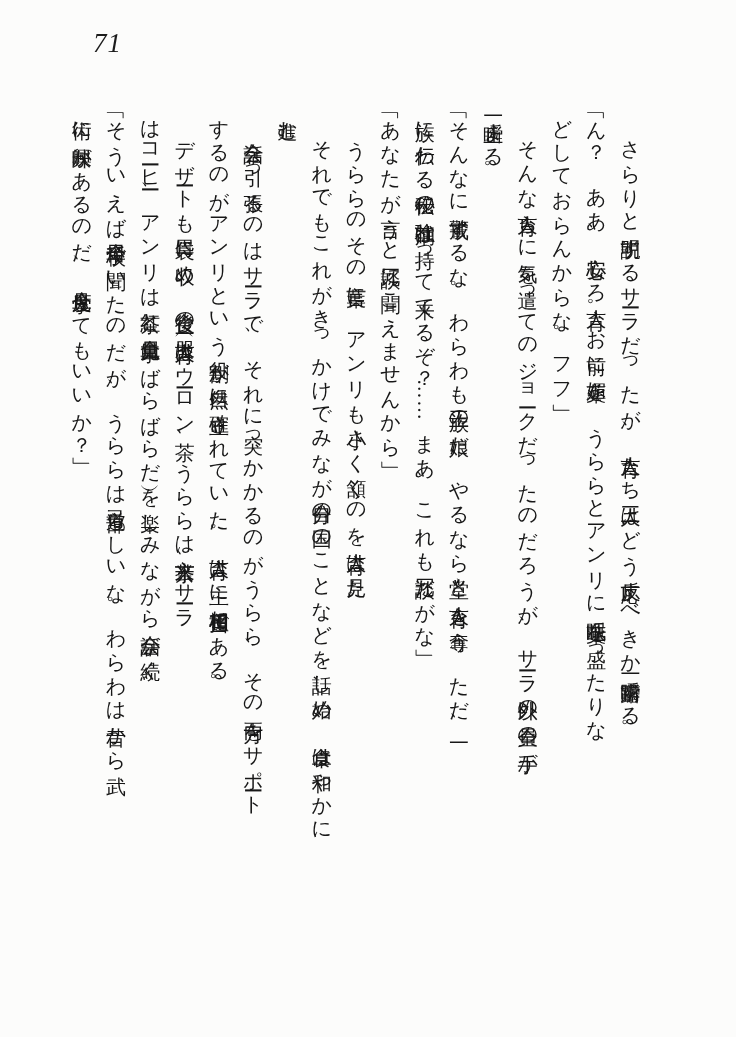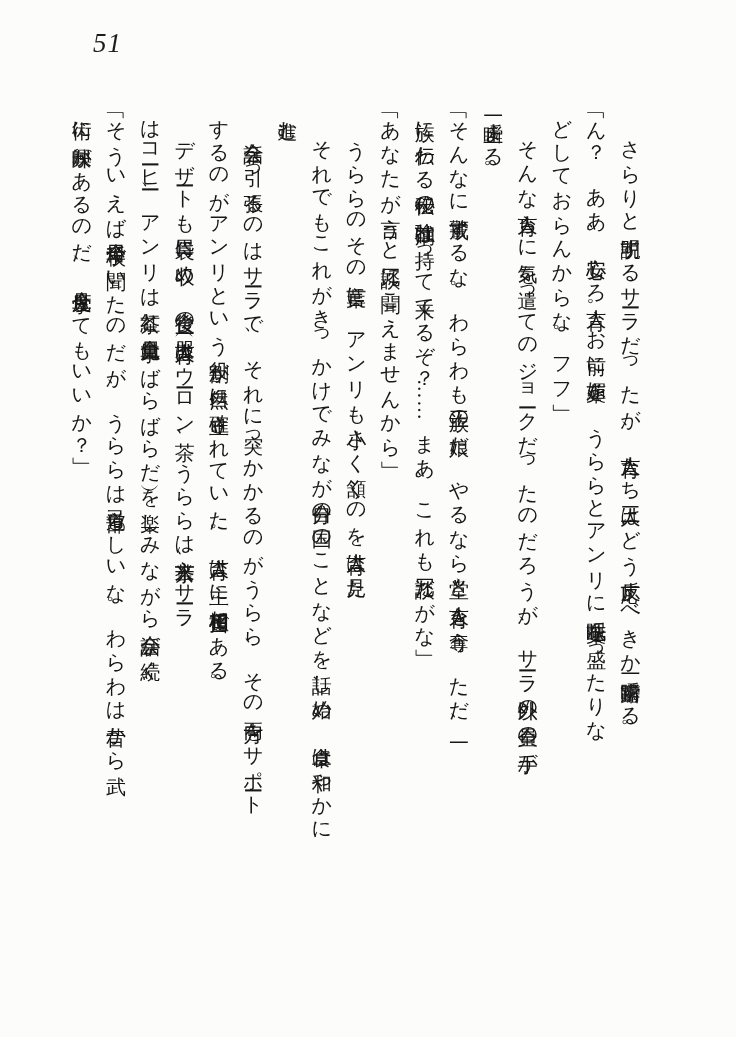--- a/index.html
+++ b/index.html
@@ -45,21 +45,21 @@
     padding: 0;
   }
   .page-text p.line.indent {
     text-indent: 21px;
   }
 </style>
 </head>
 <body>
 
 <div class="book-page">
-  <div class="page-number">51</div>
+  <div class="page-number">71</div>
   <div class="page-text">
       <p class="line indent">さらりと説明するサーラだったが、育人たち三人はどう反応すべきか一瞬躊躇する。</p>
       <p class="line">「ん？　ああ、安心しろ育人。お前に媚薬を、うららとアンリに睡眠薬を盛ったりな</p>
       <p class="line">どしておらんからな。フフ」</p>
       <p class="line indent">そんな育人らに気を遣ってのジョークだったのだろうが、サーラ以外の全員の手が</p>
       <p class="line">一瞬止まる。</p>
       <p class="line">「そんなに警戒するな。わらわも王族の娘だ、やるなら堂々と育人を奪う。ただ、一</p>
       <p class="line">族に伝わる秘伝の強壮剤は持って来てるぞ？……まあ、これも冗談だがな」</p>
       <p class="line">「あなたが言うと冗談に聞こえませんから」</p>
       <p class="line indent">うららのその言葉に、アンリも小さく頷くのを育人は見た。</p>

